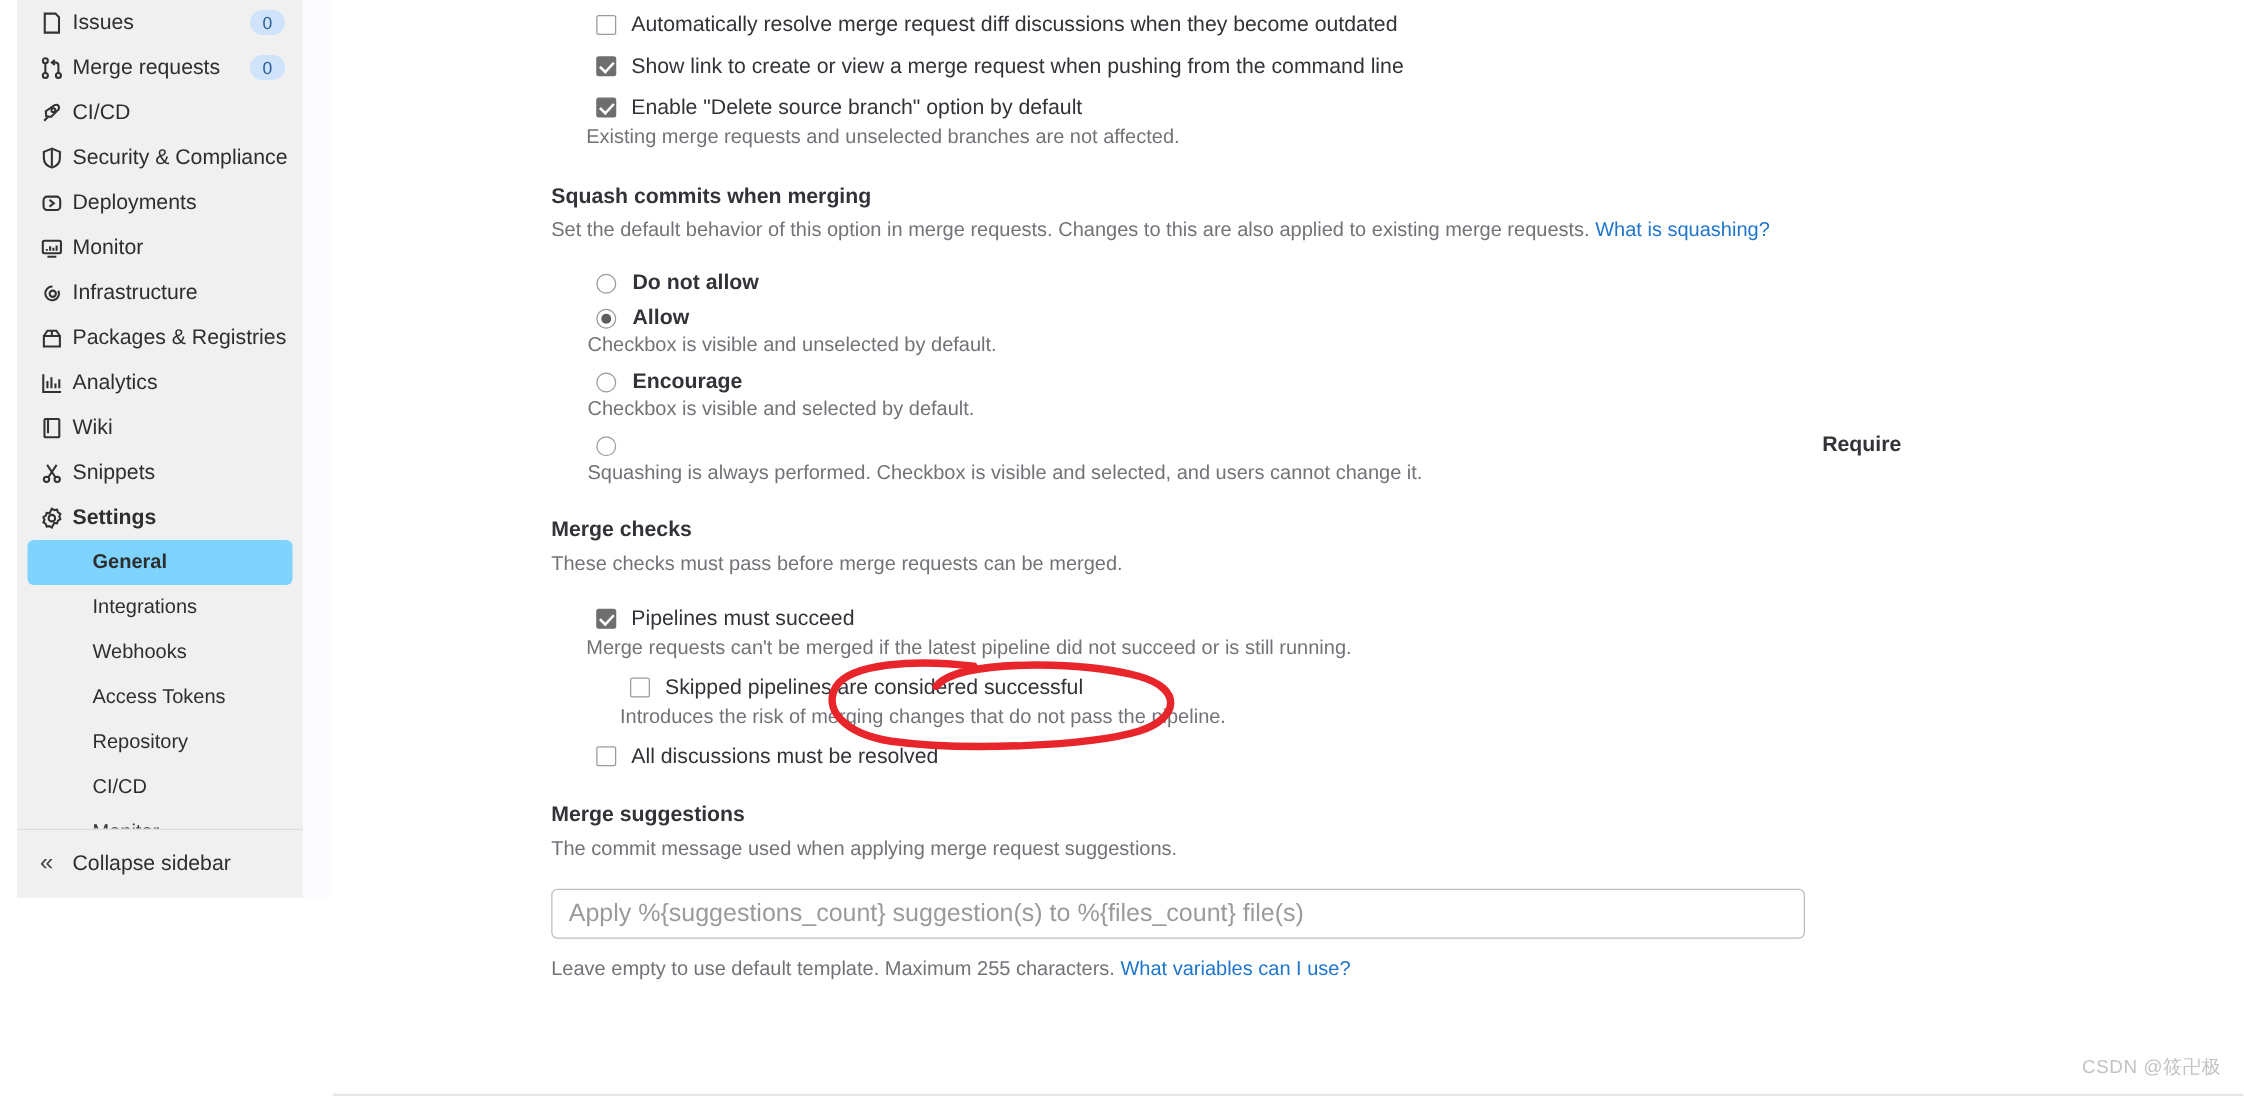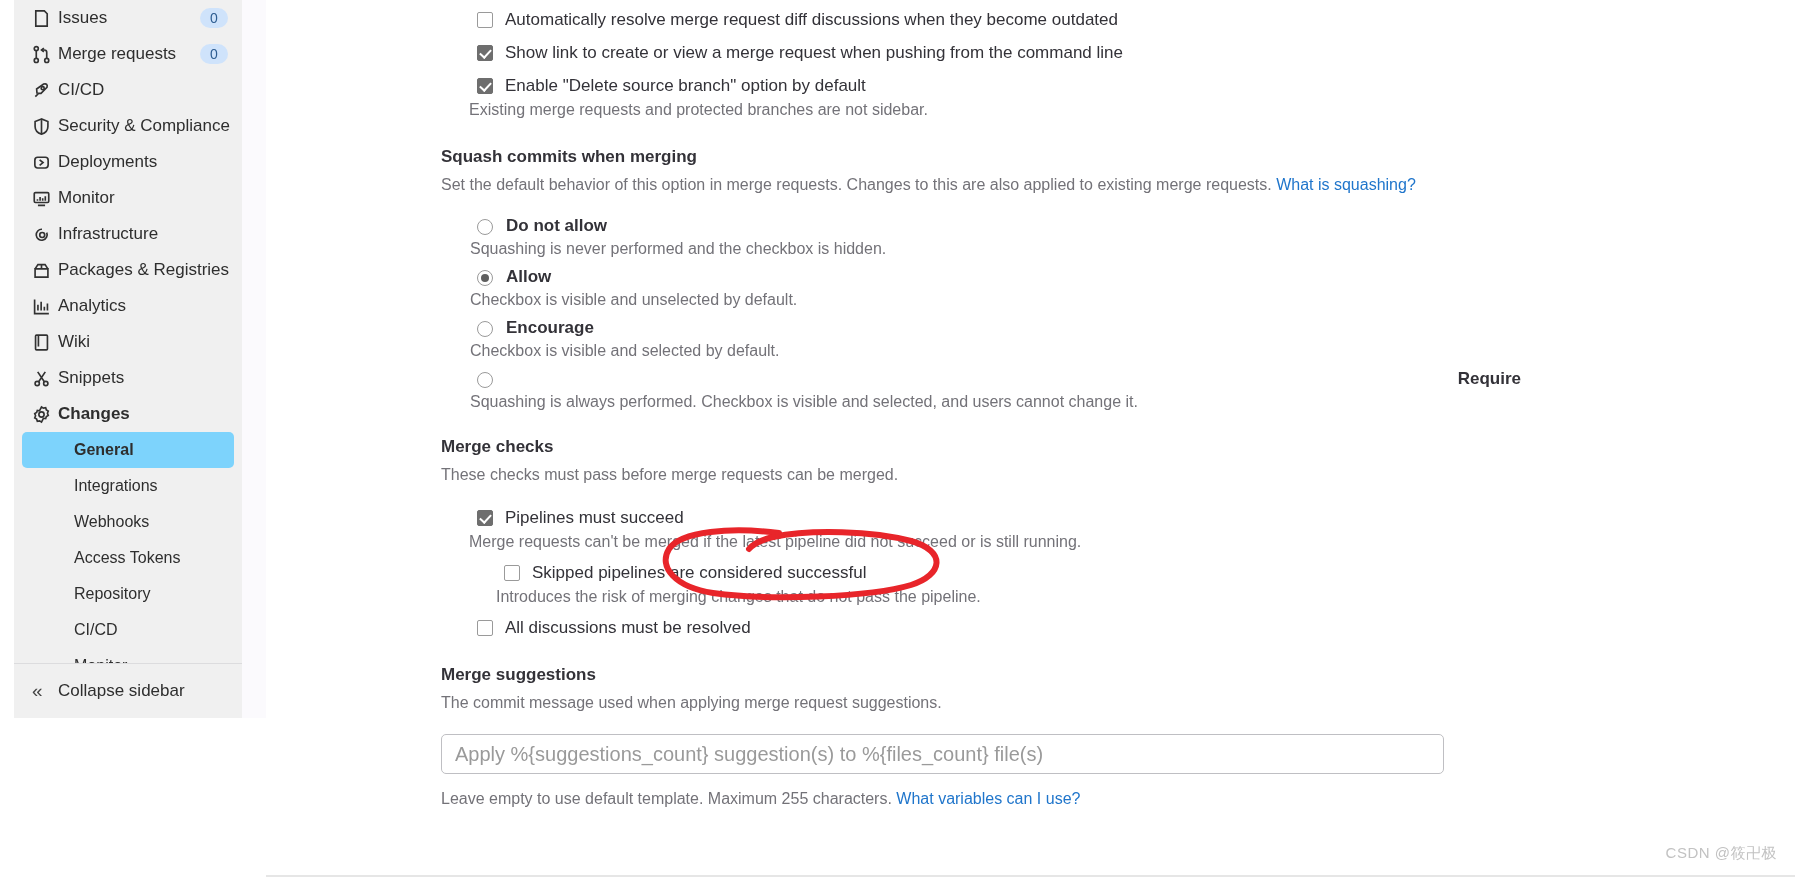--- a/index.html
+++ b/index.html
@@ -388,21 +388,21 @@
           <span class="lbl">Snippets</span>
         </li>
 
         <li class="nav-item bold">
           <span class="ic">
             <svg width="19" height="19" viewBox="0 0 16 16" fill="none" stroke="#323232" stroke-width="1.4">
               <path d="M8 1.6l1.6 1 1.9-.3.6 1.8 1.6 1-.7 1.8.7 1.8-1.6 1-.6 1.8-1.9-.3L8 14.4l-1.6-1-1.9.3-.6-1.8-1.6-1 .7-1.8-.7-1.8 1.6-1 .6-1.8 1.9.3z"></path>
               <circle cx="8" cy="8" r="2.2"></circle>
             </svg>
           </span>
-          <span class="lbl">Changes</span>
+          <span class="lbl">Settings</span>
         </li>
 
         <li class="sub-item active">
           <span>General</span>
         </li>
         <li class="sub-item">
           <span>Integrations</span>
         </li>
         <li class="sub-item">
           <span>Webhooks</span>
@@ -450,34 +450,33 @@
       <div class="row" style="margin-top:11px;">
         <span class="cbox checked"></span>
         <span class="cb-label">Show link to create or view a merge request when pushing from the command line</span>
       </div>
 
       
       <div class="row" style="margin-top:11px;">
         <span class="cbox checked"></span>
         <span class="cb-label">Enable "Delete source branch" option by default</span>
       </div>
-      <div class="desc" style="margin-left:28px;margin-top:2px;">Existing merge requests and protected branches are not sidebar.</div>
+      <div class="desc" style="margin-left:28px;margin-top:2px;">Existing merge requests and unselected branches are not affected.</div>
 
       
       <div class="sec-title" style="margin-top:24px;">Squash commits when merging</div>
       <div class="desc" style="margin-top:5px;">
         <span>Set the default behavior of this option in merge requests. Changes to this are also applied to existing merge requests.</span>
         <a class="link">What is squashing?</a>
       </div>
 
       <div class="row" style="margin-top:19px;">
         <span class="radio"></span>
         <span class="radio-label">Do not allow</span>
       </div>
-      <div class="desc" style="margin-left:29px;margin-top:1px;">Squashing is never performed and the checkbox is hidden.</div>
 
       <div class="row" style="margin-top:6px;">
         <span class="radio selected"></span>
         <span class="radio-label">Allow</span>
       </div>
       <div class="desc" style="margin-left:29px;margin-top:1px;">Checkbox is visible and unselected by default.</div>
 
       <div class="row" style="margin-top:6px;">
         <span class="radio"></span>
         <span class="radio-label">Encourage</span>

